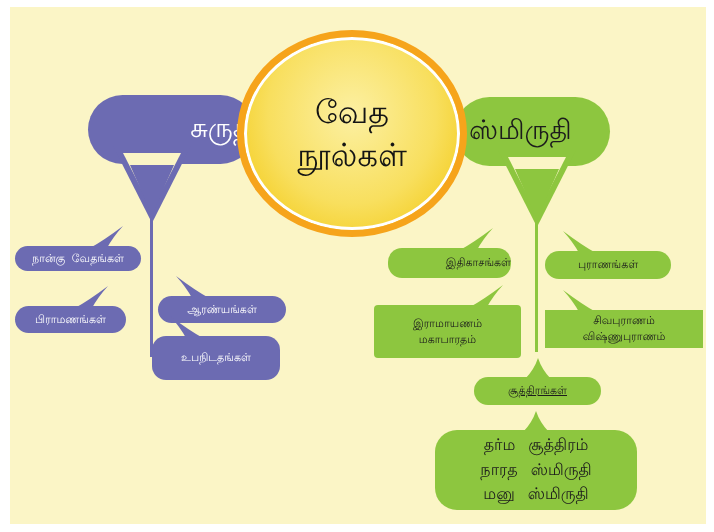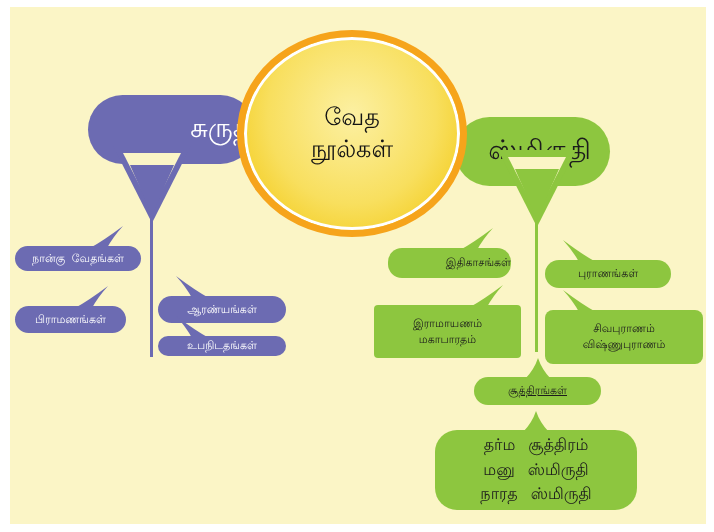--- a/index.html
+++ b/index.html
@@ -22,33 +22,33 @@
     background:var(--background);z-index:0;
   }
   
   .center-circle{
     position:absolute;left:237px;top:30px;width:216px;height:193px;
     border:7px solid var(--circle-ring-orange);border-radius:50%;
     box-shadow:inset 0 0 0 3px #ffffff;
     background:radial-gradient(ellipse at 50% 40%,var(--circle-fill-light) 0%,#F8DF5E 55%,var(--circle-fill-gold) 92%);
     display:flex;align-items:center;justify-content:center;z-index:3;
   }
-  .center-text{text-align:center;font-size:24px;line-height:1.32;color:#141414;}
+  .center-text{text-align:center;font-size:32px;line-height:1.32;color:#141414;}
   
   .pill{
     position:absolute;height:69px;border-radius:35px;display:flex;
     align-items:center;z-index:1;font-size:27px;
   }
   .pill-left{
     left:88px;top:95px;width:167px;background:var(--shruti-purple);
     color:var(--text-light);justify-content:flex-end;padding-left:18px;box-sizing:border-box;
   }
   .pill-right{
     left:455px;top:97px;width:155px;background:var(--smriti-green);
-    color:var(--text-dark);justify-content:center;padding-left:14px;box-sizing:border-box;margin-top:20px;
+    color:var(--text-dark);padding-left:14px;box-sizing:border-box;
   }
   
   .chevron{position:absolute;z-index:1;}
   .chevron-left{left:113px;top:146px;}
   .chevron-right{left:498px;top:150px;}
   
   .vline{position:absolute;width:3px;z-index:1;}
   .vline-left{left:150px;top:214px;height:143px;background:var(--shruti-purple);}
   .vline-right{left:535px;top:218px;height:134px;background:var(--smriti-green);}
   
@@ -59,25 +59,25 @@
   }
   .bubble.purple{background:var(--shruti-purple);color:var(--text-light);}
   .bubble.green{background:var(--smriti-green);color:var(--text-dark);}
   .tail{position:absolute;}
   .tail-tr{top:-20px;right:16px;width:38px;height:22px;}
   .tail-tl{top:-20px;left:16px;width:38px;height:22px;}
   .tail-tc{top:-19px;left:50%;margin-left:-16px;width:32px;height:21px;}
   .b-four-vedas{left:15px;top:246px;width:126px;height:25px;}
   .b-brahmanas{left:15px;top:306px;width:111px;height:27px;}
   .b-aranyakas{left:158px;top:272px;width:128px;height:27px;margin-top:24px;}
-  .b-upanishads{left:158px;top:336px;width:128px;height:20px;}
+  .b-upanishads{left:152px;top:336px;width:128px;height:44px;}
   .b-itihasas{left:388px;top:248px;width:123px;height:30px;align-items:flex-end;}
-  .b-puranas{left:545px;top:260px;width:126px;height:28px;}
+  .b-puranas{left:545px;top:251px;width:126px;height:28px;}
   .b-epics{left:374px;top:305px;width:147px;height:53px;border-radius:4px;}
-  .b-major-puranas{left:545px;top:310px;width:158px;height:54px;border-radius:8px;}
+  .b-major-puranas{left:545px;top:310px;width:158px;height:38px;border-radius:0;}
   .b-sutras{left:474px;top:377px;width:127px;height:28px;text-decoration:underline;}
   .b-smritis{
     left:435px;top:430px;width:202px;height:80px;border-radius:22px;
     font-size:16px;line-height:1.55;word-spacing:8px;
   }
 </style>
 </head>
 <body>
 
 <div class="canvas"></div>
@@ -175,15 +175,15 @@
     <path d="M16 0 Q12 12 3 21 L29 21 Q20 12 16 0 Z" style="fill:var(--smriti-green)"></path>
   </svg>
   <span>சூத்திரங்கள்</span>
 </div>
 
 <div class="bubble green b-smritis">
   <svg class="tail tail-tc" viewBox="0 0 32 21">
     <path d="M16 0 Q12 12 3 21 L29 21 Q20 12 16 0 Z" style="fill:var(--smriti-green)"></path>
   </svg>
   <div>தர்ம சூத்திரம்</div>
+  <div>நாரத ஸ்மிருதி</div>
   <div>மனு ஸ்மிருதி</div>
-  <div>நாரத ஸ்மிருதி</div>
 </div>
 
 </body></html>

